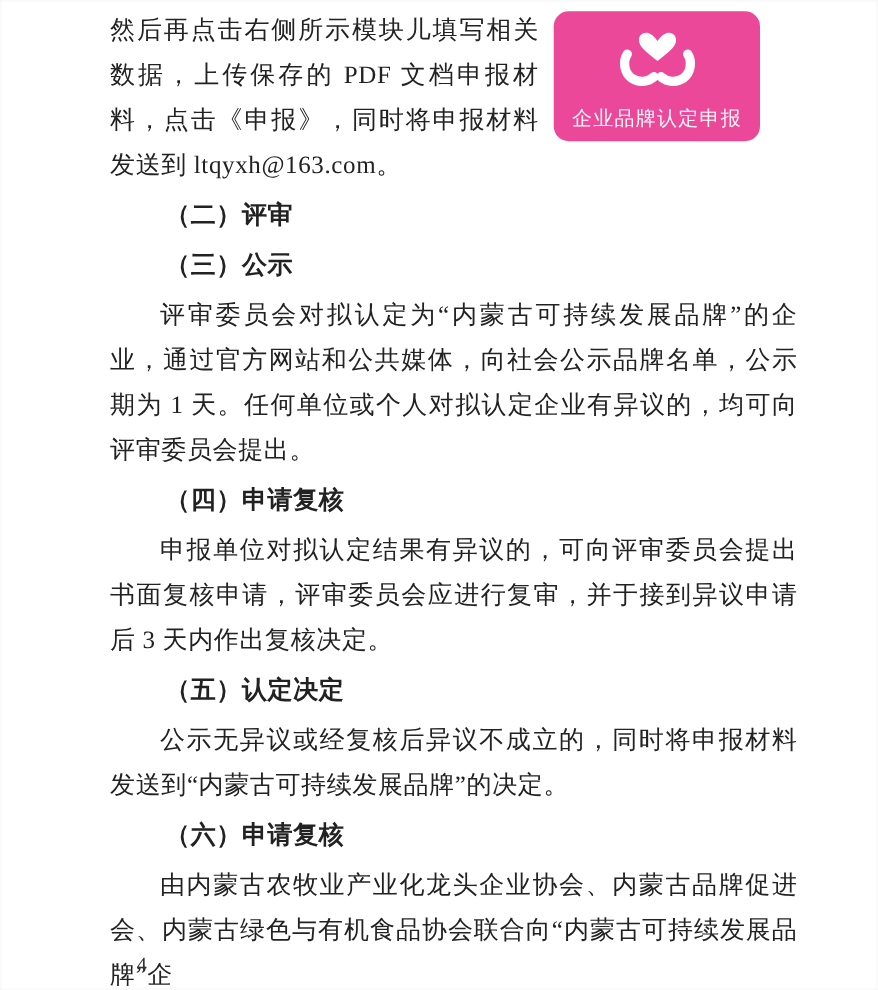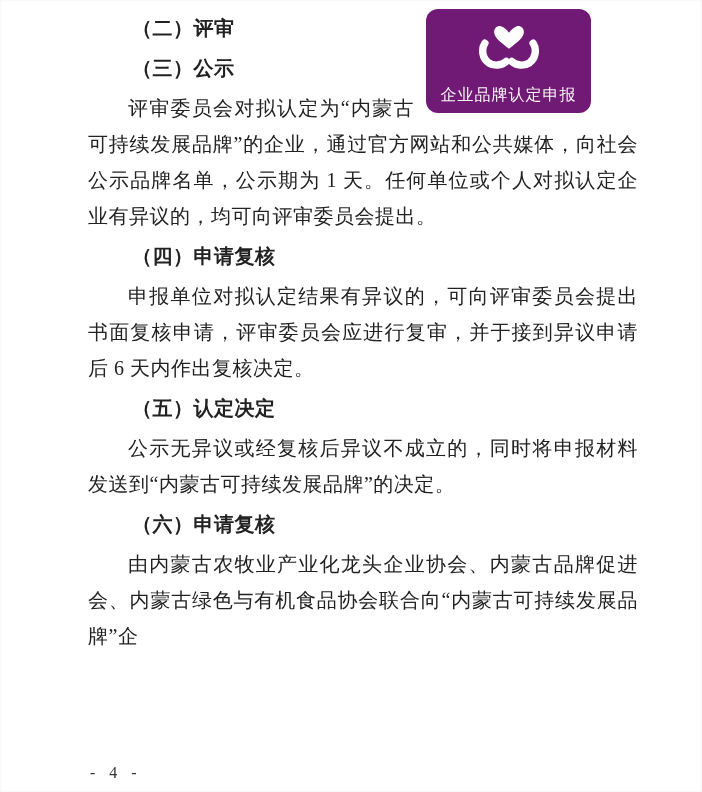--- a/index.html
+++ b/index.html
@@ -24,22 +24,22 @@
     width: 550px;
     font-size: 20px;
     line-height: 36px;
     letter-spacing: 0.5px;
     text-align: justify;
   }
   .badge {
     float: right;
     width: 165px;
     height: 104px;
-    margin: 3px 47px 12px 12px;
-    background: #701a75;
+    margin: 3px 30px 12px 12px;
+    background: #ec4899;
     border-radius: 12px;
     display: flex;
     flex-direction: column;
     align-items: center;
     justify-content: center;
     box-sizing: border-box;
     padding-top: 4px;
   }
   .badge-label {
     color: rgba(255,255,255,0.96);
@@ -84,28 +84,29 @@
       <span>
         <svg width="72" height="52" viewBox="0 0 76 56" xmlns="http://www.w3.org/2000/svg">
           <path d="M38 30 C 28 22 22 17.5 22 11.8 C 22 7.2 26 4.6 30 5.8 C 33 6.7 36 9.7 38 12.6 C 40 9.7 43 6.7 46 5.8 C 50 4.6 54 7.2 54 11.8 C 54 17.5 48 22 38 30 Z" fill="#ffffff"></path>
           <path d="M12 24 C 8 30 9 40 16 45 C 22 49 30 48 35 43.5" stroke="#ffffff" stroke-width="8" fill="none" stroke-linecap="round"></path>
           <path d="M64 24 C 68 30 67 40 60 45 C 54 49 46 48 41 43.5" stroke="#ffffff" stroke-width="8" fill="none" stroke-linecap="round"></path>
         </svg>
       </span>
       <span class="badge-label">企业品牌认定申报</span>
     </div>
 
+    <p class="para no-indent">然后再点击右侧所示模块儿填写相关数据，上传保存的 PDF 文档申报材料，点击《申报》，同时将申报材料发送到 ltqyxh@163.com。</p>
 
     <p class="sec-heading">（二）评审</p>
 
     <p class="sec-heading">（三）公示</p>
     <p class="para">评审委员会对拟认定为“内蒙古可持续发展品牌”的企业，通过官方网站和公共媒体，向社会公示品牌名单，公示期为 1 天。任何单位或个人对拟认定企业有异议的，均可向评审委员会提出。</p>
 
     <p class="sec-heading">（四）申请复核</p>
-    <p class="para">申报单位对拟认定结果有异议的，可向评审委员会提出书面复核申请，评审委员会应进行复审，并于接到异议申请后 6 天内作出复核决定。</p>
+    <p class="para">申报单位对拟认定结果有异议的，可向评审委员会提出书面复核申请，评审委员会应进行复审，并于接到异议申请后 3 天内作出复核决定。</p>
 
     <p class="sec-heading">（五）认定决定</p>
     <p class="para">公示无异议或经复核后异议不成立的，同时将申报材料发送到“内蒙古可持续发展品牌”的决定。</p>
 
     <p class="sec-heading">（六）申请复核</p>
     <p class="para">由内蒙古农牧业产业化龙头企业协会、内蒙古品牌促进会、内蒙古绿色与有机食品协会联合向“内蒙古可持续发展品牌”企</p>
 
   </div>
 
   <div class="footer">- 4 -</div>

